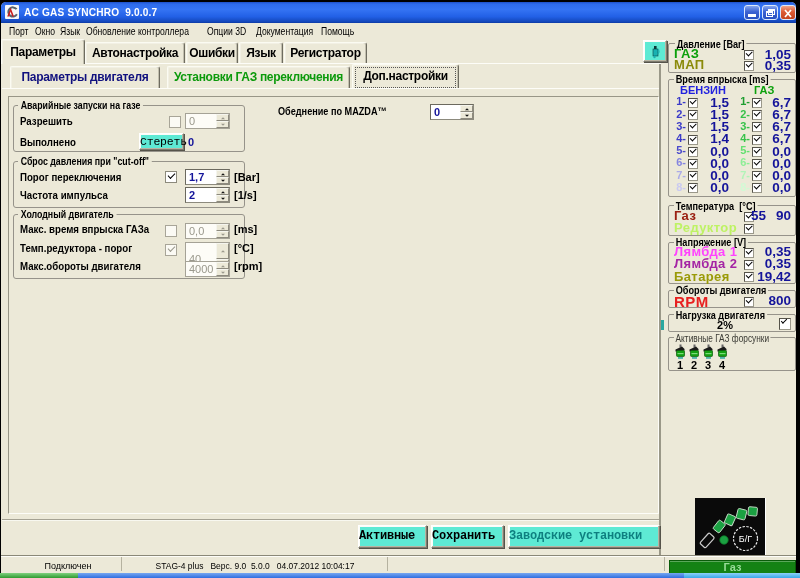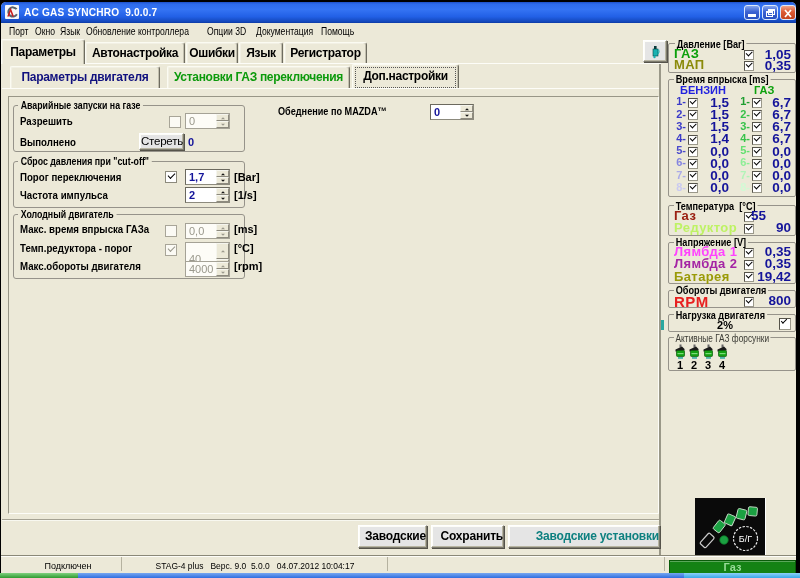--- a/index.html
+++ b/index.html
@@ -43,24 +43,24 @@
 .dis .tri-up { border-bottom-color:#9a988c; }
 .dis .tri-dn { border-top-color:#9a988c; }
 .fcb { position:absolute; width:12px; height:12px; background:#fff; border:1px solid #8c8a7c; }
 .fcb.dis { background:#fbfaf4; border-color:#a8a598; }
 .check { position:absolute; left:1.5px; top:1px; width:7px; height:4px;
   border-left:1.7px solid #000; border-bottom:1.7px solid #000; transform:rotate(-45deg); }
 .check.gray { border-color:#98968a; }
 .rcb { position:absolute; width:10px; height:10px; background:#fff;
   border:1px solid #9a988a; border-top-color:#55534a; border-left-color:#55534a; }
 .rcb .check { left:0.5px; top:0px; width:6px; height:3.5px; border-left-width:1.4px; border-bottom-width:1.4px; }
-.btn { position:absolute; background:#e5e5e5; text-align:right;
+.btn { position:absolute; background:#5eead4; text-align:left;
   border:1px solid #7d7b6e; border-top-color:#fff; border-left-color:#fff;
   box-shadow:inset -1px -1px 0 #b8b5a2, inset 1px 1px 0 #fdfdf8, 1px 1px 0 #55534a;
-  font-weight:bold; font-size:12px; color:#000; letter-spacing:-0.2px; }
+  font-weight:bold; font-size:12px; color:#000; letter-spacing:-0.2px;font-family:Liberation Mono, monospace; }
 .rgrp { position:absolute; left:668px; width:128px; border:1px solid #96938a; border-radius:2px; }
 .rcap { position:absolute; background:#ECE9D8; font-weight:bold; font-size:10.5px; line-height:1; padding:0 2px;
   white-space:nowrap; transform:scaleX(0.87); transform-origin:0 50%; }
 .big { position:absolute; font-weight:bold; font-size:13px; line-height:1; letter-spacing:0.4px; white-space:nowrap; }
 .rval { position:absolute; text-align:right; font-weight:bold; font-size:13.5px; line-height:1; color:#14149a; width:60px; }
 .rnum { position:absolute; text-align:right; font-weight:bold; font-size:11px; line-height:1; width:24px; }
 </style>
 </head>
 <body>
 <div id="bg"></div>
@@ -225,21 +225,21 @@
         <div class="tri-up"></div>
       </div>
       <div class="sbtn dn">
         <div class="tri-dn"></div>
       </div>
     </div>
 </div>
 
 <div class="abs" style="left:2px; top:519px; width:657px; height:1px; background:#a5a293;"></div>
 <div class="abs" style="left:2px; top:520px; width:657px; height:1px; background:#f8f8f0;"></div>
-<div class="btn" style="left:358px; top:525px; width:69px; height:23px; line-height:21px;">Заводские</div>
+<div class="btn" style="left:358px; top:525px; width:69px; height:23px; line-height:21px;">Активные</div>
 <div class="btn" style="left:431px; top:525px; width:73px; height:23px; line-height:21px;">Сохранить</div>
 <div class="btn" style="left:508px; top:525px; width:152px; height:23px; line-height:21px; color:#0e8080;">Заводские установки</div>
 
 <div class="rgrp" style="top:43px; height:30px;"></div>
 <div class="rcap" style="left:675px; top:39px;">Давление [Bar]</div>
 <div class="big" style="left:674px; top:47px; color:#0ca00c;">ГАЗ</div>
 <div class="rcb" style="left:744px; top:50px;">
     <div class="check"></div>
   </div>
 <div class="rval" style="left:731px; top:48px;">1,05</div>
@@ -338,21 +338,21 @@
 <div class="rcap" style="left:674px; top:201px;">Температура&nbsp; [°C]</div>
 <div class="big" style="left:674px; top:209px; color:#9a2012;">Газ</div>
 <div class="rcb" style="left:744px; top:212px;">
     <div class="check"></div>
   </div>
 <div class="rval" style="left:706px; top:209px;">55</div>
 <div class="big" style="left:674px; top:221px; color:#bef264;">Редуктор</div>
 <div class="rcb" style="left:744px; top:224px;">
     <div class="check"></div>
   </div>
-<div class="rval" style="left:731px; top:221px;">90</div>
+<div class="rval" style="left:731px; top:209px;">90</div>
 
 <div class="rgrp" style="top:242px; height:42px;"></div>
 <div class="rcap" style="left:674px; top:237px;">Напряжение [V]</div>
 <div class="big" style="left:674px; top:245px; color:#ff42ff;">Лямбда 1</div>
 <div class="rcb" style="left:744px; top:248px;">
     <div class="check"></div>
   </div>
 <div class="rval" style="left:731px; top:245px;">0,35</div>
 <div class="big" style="left:674px; top:257px; color:#a424a4;">Лямбда 2</div>
 <div class="rcb" style="left:744px; top:260px;">

